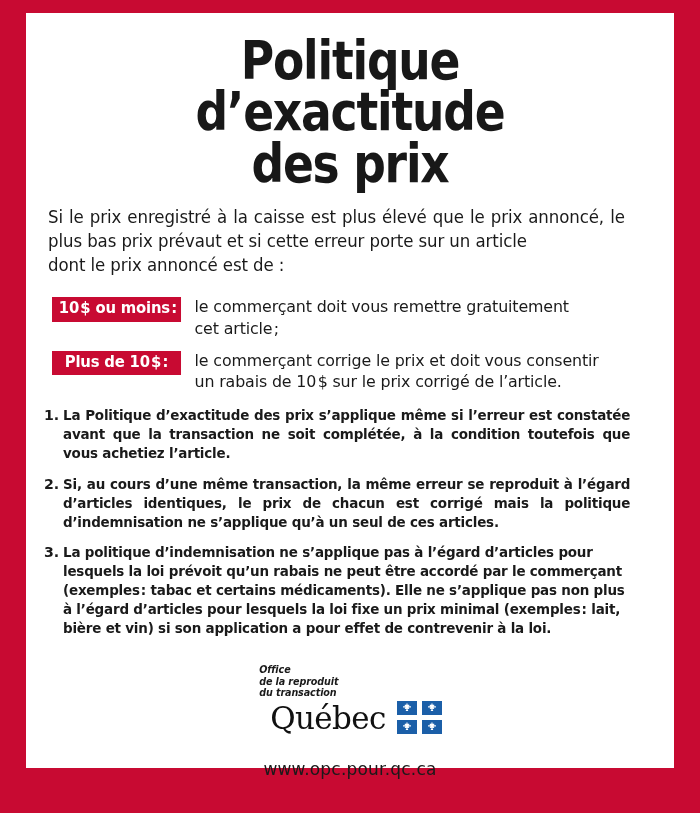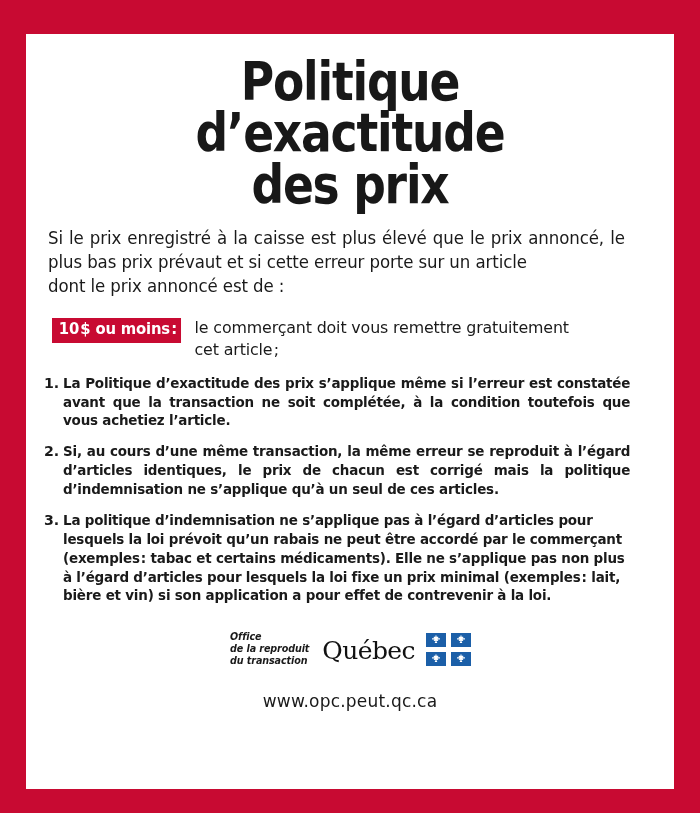--- a/index.html
+++ b/index.html
@@ -14,21 +14,21 @@
     position: relative;
     width: 700px;
     height: 813px;
     background: #c80a32;
     box-sizing: border-box;
     overflow: hidden;
   }
   #sheet {
     position: absolute;
     left: 26px;
-    top: 34px;
+    top: 13px;
     width: 648px;
     height: 755px;
     background: #ffffff;
     box-sizing: border-box;
   }
 
   
   .title-block {
     padding-top: 22px;
     text-align: center;
@@ -136,41 +136,41 @@
   .note-body.last-left { text-align: left; }
 
   
   .logo-area {
     margin-top: 26px;
     display: flex;
     justify-content: center;
   }
   .logo {
     display: flex;
-    flex-direction: row;
+    flex-direction: column;
     align-items: flex-start;
   }
   .logo-top {
     font-family: "DejaVu Sans", "Liberation Sans", sans-serif;
     font-weight: 700;
     font-style: italic;
     font-size: 9.6px;
     line-height: 1.22;
     color: #1a1a1a;
     letter-spacing: -0.1px;
     padding-left: 2px;
   }
   .logo-bottom {
     display: flex;
     align-items: center;
     margin-top: 1px;
   }
   .logo-quebec {
     font-family: "DejaVu Serif", "Liberation Serif", serif;
-    font-size: 25px;
+    font-size: 31px;
     line-height: 1;
     color: #111111;
     letter-spacing: -0.6px;
     padding-left: 13px;
   }
   .flag-grid {
     display: grid;
     grid-template-columns: 22px 22px;
     grid-template-rows: 16px 16px;
     gap: 3px;
@@ -223,20 +223,27 @@
     <div class="badge-rows">
 
       <div class="badge-row">
         <div class="badge">10 $ ou moins :</div>
         <div class="badge-text">
           <span>le commerçant doit vous remettre gratuitement</span>
           <span>cet article ;</span>
         </div>
       </div>
 
+      <div class="badge-row">
+        <div class="badge">Plus de 10 $ :</div>
+        <div class="badge-text">
+          <span>le commerçant corrige le prix et doit vous consentir</span>
+          <span>un rabais de 10 $ sur le prix corrigé de l’article.</span>
+        </div>
+      </div>
 
     </div>
 
     <div class="notes">
 
       <div class="note">
         <div class="note-num">1.</div>
         <div class="note-body">La Politique d’exactitude des prix s’applique même si l’erreur est constatée avant que la transaction ne soit complétée, à la condition toutefois que vous achetiez l’article.</div>
       </div>
 
@@ -280,16 +287,16 @@
             <div class="flag">
               <svg class="fleur" viewBox="0 0 24 24">
                 <path fill="#ffffff" d="M12 1c-1.2 1.6-1.7 3.1-1.4 4.7-1.5-.9-3-.9-4.2.1 1.1.6 1.8 1.5 2.1 2.6H3.4v2.3h5.1c-.2 1.1-.9 2-2 2.6 1.2 1 2.7 1 4.1.2-.2 1.1-.1 2.1.3 3h-1.4v2.2h4.9v-2.2h-1.3c.4-.9.5-1.9.3-3 1.4.8 2.9.8 4.1-.2-1.1-.6-1.8-1.5-2-2.6h5.1V8.4h-5.1c.3-1.1 1-2 2.1-2.6-1.2-1-2.7-1-4.2-.1.3-1.6-.2-3.1-1.4-4.7z"></path>
               </svg>
             </div>
           </div>
         </div>
       </div>
     </div>
 
-    <div class="url">www.opc.peut.qc.ca</div>
+    <div class="url">www.opc.pour.qc.ca</div>
 
   </div>
 </div>
 
 </body></html>

